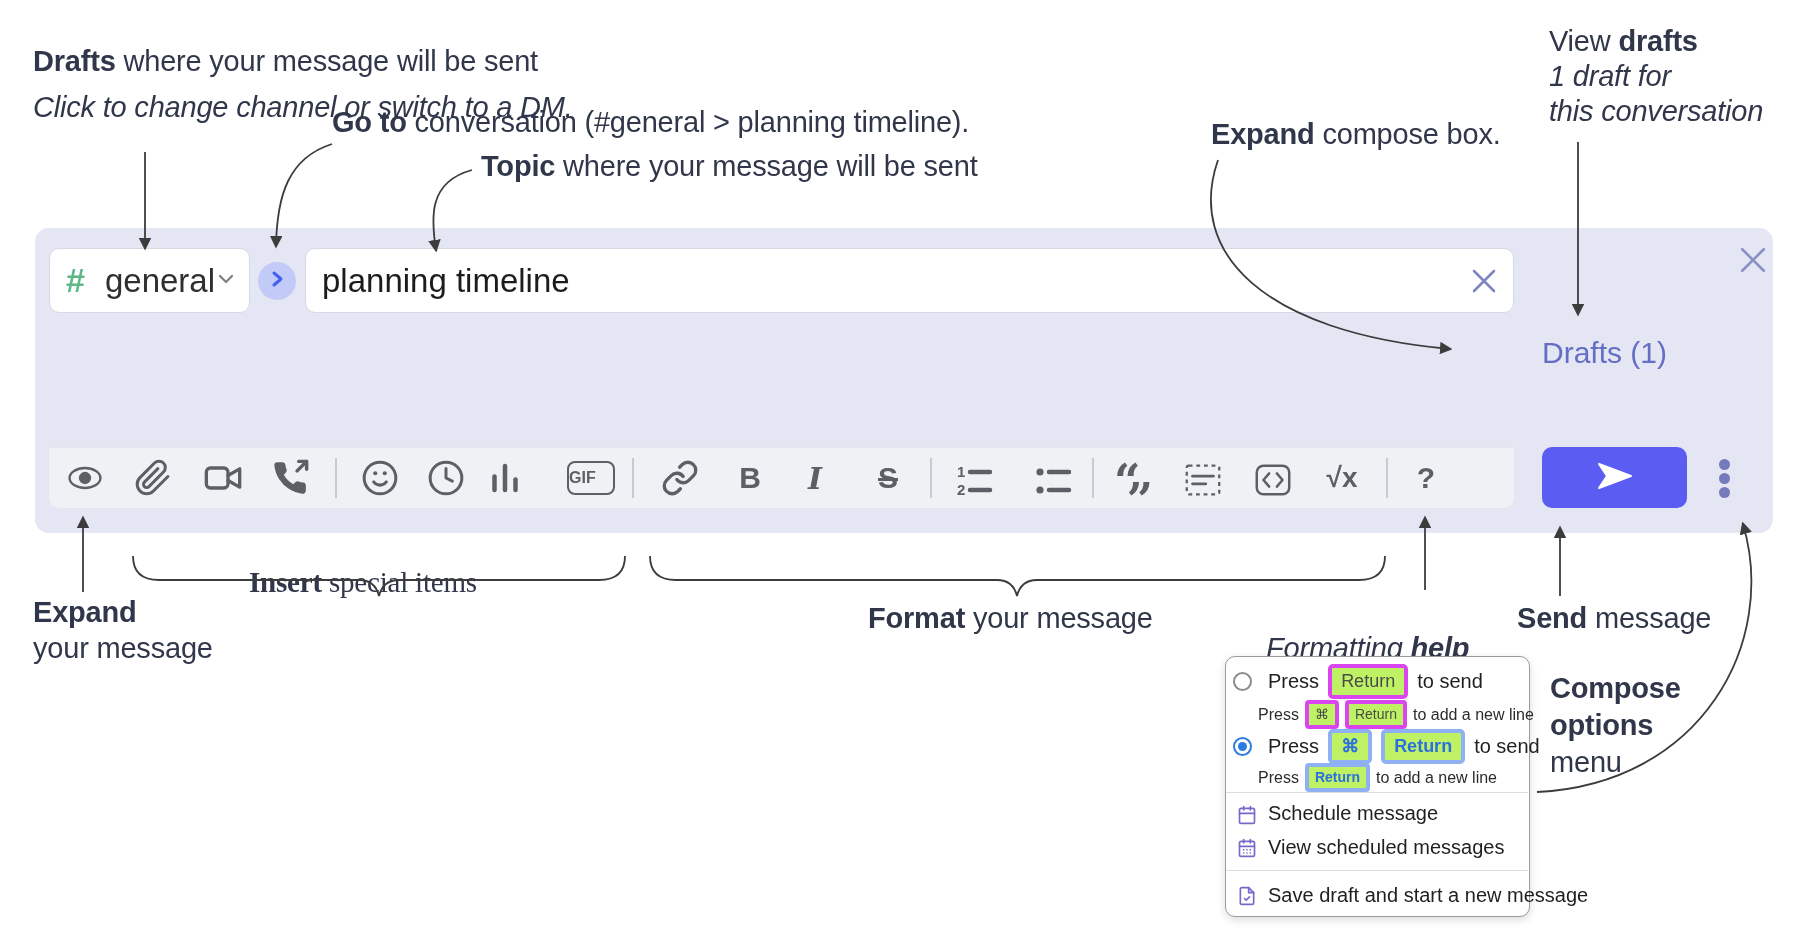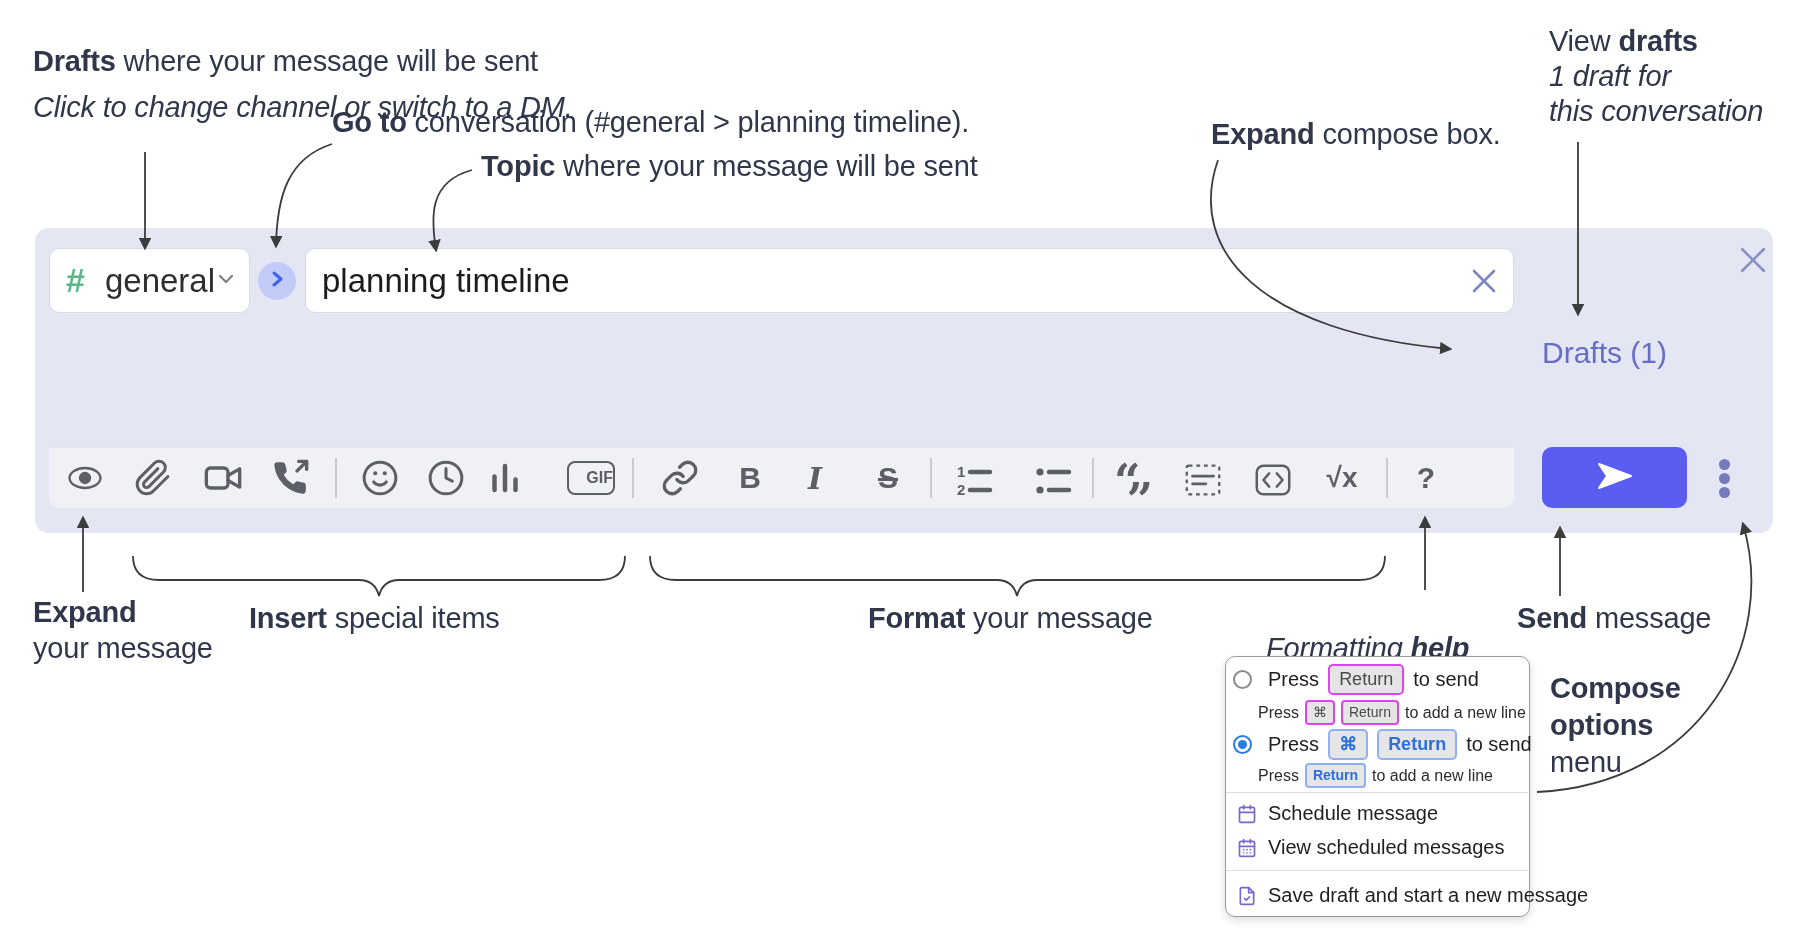--- a/index.html
+++ b/index.html
@@ -25,40 +25,40 @@
   .msg-box textarea{position:absolute;left:24px;top:12px;width:1300px;height:96px;border:none;outline:none;
                     resize:none;background:transparent;font-family:inherit;font-size:33px;color:#1c1c1c;padding:0;}
   .msg-box textarea::placeholder{color:#8d9096;opacity:1;}
   .toolbar{left:49px;top:447px;width:1465px;height:61px;background:#eff1f5;border-top:1px solid #e2e4ea;
            border-radius:0 0 10px 10px;box-sizing:border-box;}
   .tbtn{width:44px;height:44px;display:flex;align-items:center;justify-content:center;cursor:pointer;color:#5c6066;}
   .tdiv{width:2px;height:40px;background:#c8cad2;}
   .ticon{stroke:#5c6066;fill:none;stroke-width:2.2;stroke-linecap:round;stroke-linejoin:round;}
   .txt-ic{font-size:30px;font-weight:700;color:#5c6066;}
   .gif{width:48px;height:34px;border:2.5px solid #5c6066;border-radius:8px;display:flex;align-items:center;
-       justify-content:flex-end;font-size:16px;font-weight:700;color:#5c6066;box-sizing:border-box;cursor:pointer;}
+       justify-content:flex-start;font-size:16px;font-weight:700;color:#5c6066;box-sizing:border-box;cursor:pointer;}
   .quote-ic{width:44px;height:44px;position:relative;cursor:pointer;font-family:"DejaVu Serif",serif;
             font-weight:700;color:#5c6066;}
   .quote-ic::before{content:"\201C";position:absolute;left:2px;top:-6px;font-size:46px;}
   .quote-ic::after{content:"\201E";position:absolute;right:2px;top:-14px;font-size:46px;}
   .send-btn{left:1542px;top:447px;width:145px;height:61px;border-radius:10px;background:#5a5cf2;border:none;
             display:flex;align-items:center;justify-content:center;cursor:pointer;}
   .dot{width:11px;height:11px;border-radius:50%;background:#747abc;}
   .drafts{font-size:30px;color:#646ec5;cursor:pointer;}
   
   .popup{left:1225px;top:656px;width:305px;height:261px;background:#fff;border:1.5px solid #9b9b9b;
          border-radius:10px;box-shadow:0 3px 8px rgba(0,0,0,.14);box-sizing:border-box;}
   .prow{display:flex;align-items:center;font-size:20px;color:#1f1f1f;gap:9px;white-space:nowrap;}
   .psub{display:flex;align-items:center;font-size:16px;color:#2c2c2c;gap:6px;white-space:nowrap;}
   .radio{width:19px;height:19px;border-radius:50%;border:2px solid #8c8c8c;box-sizing:border-box;
          margin-right:7px;flex:none;cursor:pointer;}
   .radio.on{border-color:#2b7ce0;display:flex;align-items:center;justify-content:center;}
   .radio.on i{width:9px;height:9px;border-radius:50%;background:#2b7ce0;}
-  .key{display:inline-block;border:2px solid #d946ef;border-radius:5px;padding:0 9px;line-height:27px;
-       font-size:18px;color:#4a4a4a;background:#e5e5e5;}
+  .key{display:inline-block;border:4px solid #d946ef;border-radius:5px;padding:0 9px;line-height:27px;
+       font-size:18px;color:#4a4a4a;background:#bef264;}
   .key.sm{font-size:14px;line-height:21px;padding:0 6px;border-radius:4px;}
   .key.blue{border-color:#8fb0f2;color:#2b6fe0;font-weight:700;}
   .pdiv{left:1226px;width:302px;height:1px;background:#ddd;}
   .pitem{display:flex;align-items:center;gap:11px;font-size:20px;color:#1f1f1f;cursor:pointer;white-space:nowrap;}
   .picon{stroke:#7a67cc;fill:none;stroke-width:2;stroke-linecap:round;stroke-linejoin:round;}
   svg.overlay{left:0;top:0;pointer-events:none;z-index:50;}
 </style>
 </head>
 <body>
 
@@ -238,21 +238,21 @@
   </div>
 <div class="abs tdiv" style="left:1386px;top:458px;"></div>
 <div class="abs tbtn txt-ic" style="left:1404px;top:456px;font-weight:600;">
     <span>?</span>
   </div>
 
 <div class="abs ann" style="left:33px;top:594px;">
   <div class="b">Expand</div>
   <div>your message</div>
 </div>
-<div class="abs ann" style="left:249px;top:600px;">
+<div class="abs ann" style="left:249px;top:564px;font-family:Liberation Serif, serif;">
   <span class="b">Insert</span><span> special items</span>
 </div>
 <div class="abs ann" style="left:868px;top:600px;">
   <span class="b">Format</span><span> your message</span>
 </div>
 <div class="abs ann" style="left:1266px;top:630px;font-style:italic;">
   <span>Formatting </span><span class="b">help</span>
 </div>
 <div class="abs ann" style="left:1517px;top:600px;">
   <span class="b">Send</span><span> message</span>
@@ -284,21 +284,21 @@
   <span class="key blue">⌘</span>
   <span class="key blue">Return</span>
   <span>to send</span>
 </div>
 <div class="abs psub" style="left:1258px;top:763px;">
   <span>Press</span>
   <span class="key sm blue">Return</span>
   <span>to add a new line</span>
 </div>
 <div class="abs pdiv" style="top:792px;"></div>
-<div class="abs pitem" style="left:1237px;top:802px;">
+<div class="abs pitem" style="left:1237px;top:802px;align-items:flex-end;">
   <svg width="20" height="20" viewBox="0 0 24 24" class="picon">
       <rect x="3" y="4" width="18" height="18" rx="2"></rect>
       <line x1="16" y1="2" x2="16" y2="6"></line>
       <line x1="8" y1="2" x2="8" y2="6"></line>
       <line x1="3" y1="10" x2="21" y2="10"></line>
     </svg>
   <span>Schedule message</span>
 </div>
 <div class="abs pitem" style="left:1237px;top:836px;">
   <svg width="20" height="20" viewBox="0 0 24 24" class="picon">

